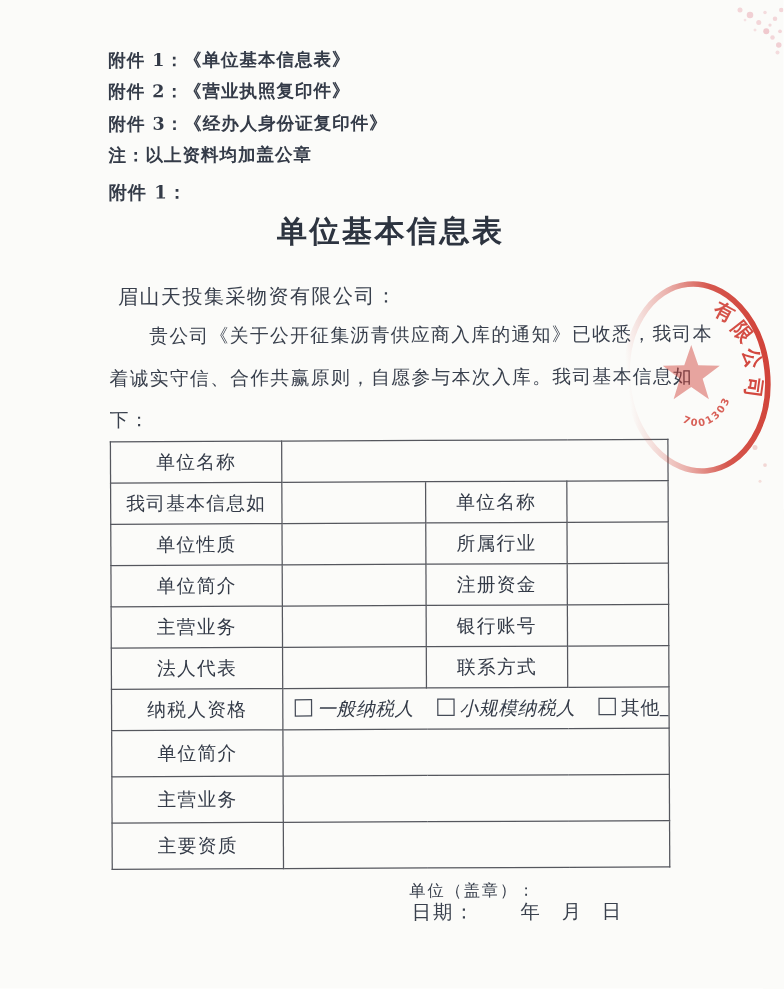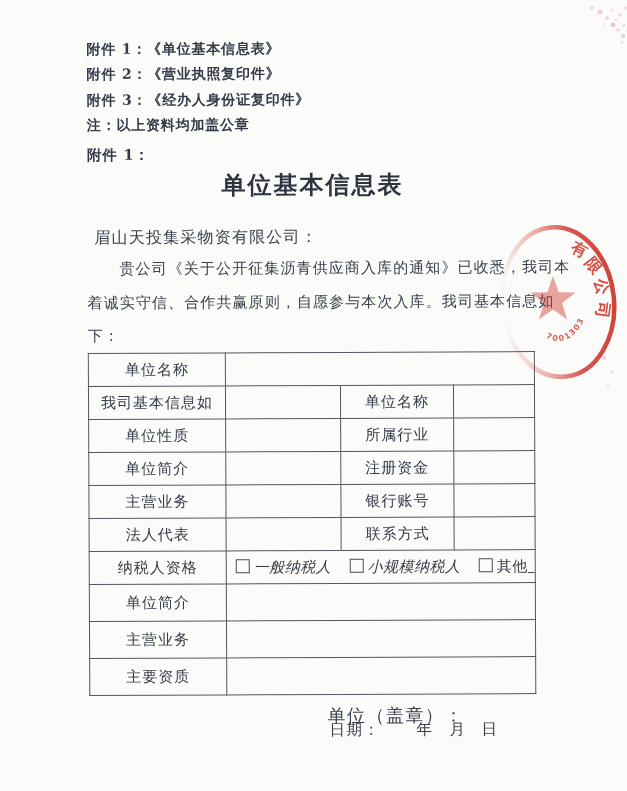--- a/index.html
+++ b/index.html
@@ -64,21 +64,21 @@
     background: transparent;
   }
   .blank-line {
     display: inline-block; width: 29px; height: 13px;
     border-bottom: 1.3px solid #454b57; vertical-align: -2px;
   }
 
   
   .seal-line {
     position: absolute; left: 326px; top: 704px;
-    font-size: 18px; letter-spacing: 1.5px; white-space: nowrap;
+    font-size: 13px; letter-spacing: 1.5px; white-space: nowrap;
   }
   .date-line {
     position: absolute; left: 328px; top: 720px;
     font-size: 15.5px; letter-spacing: 1.5px; white-space: nowrap;
   }
   .date-line .y { margin-left: 36px; }
   .date-line .m { margin-left: 16px; }
   .date-line .d { margin-left: 15px; }
 
   

